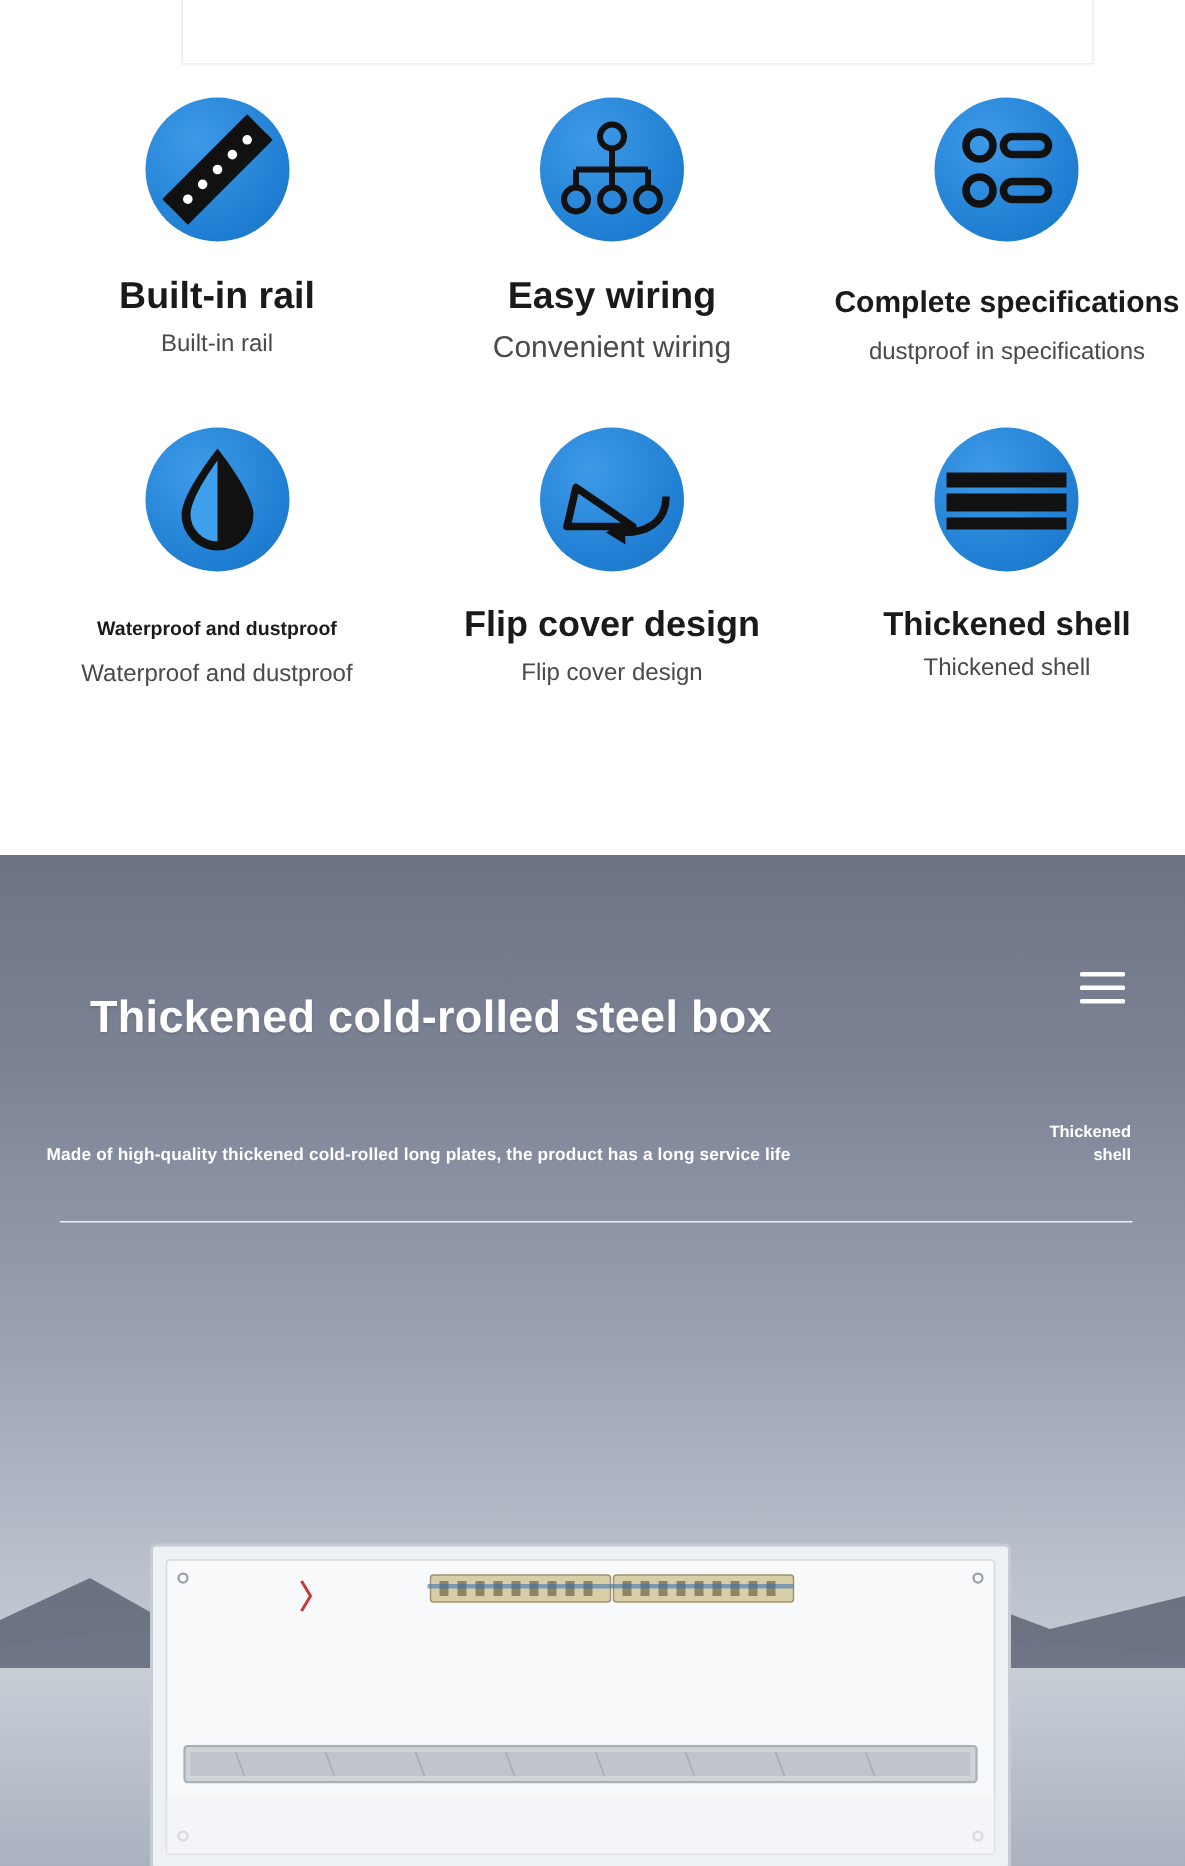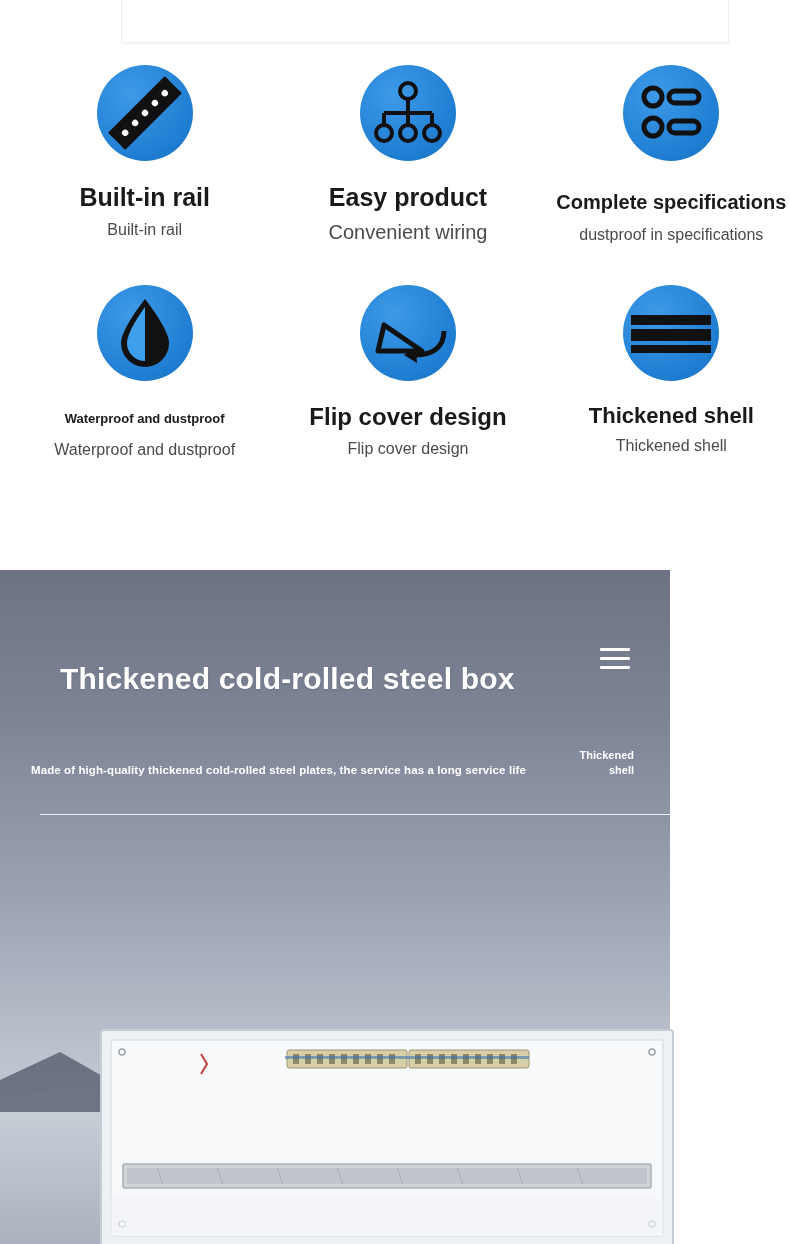--- a/index.html
+++ b/index.html
@@ -93,21 +93,21 @@
   .c3 .feature-title { font-size: 13px; margin-top: 30px; line-height: 1.25; }
   .c3 .feature-sub   { font-size: 16px; margin-top: 14px; }
   .c4 .feature-title { font-size: 24px; }
   .c4 .feature-sub   { font-size: 16px; }
   .c5 .feature-title { font-size: 22px; }
   .c5 .feature-sub   { font-size: 16px; }
 
   
   .hero {
     position: relative;
-    width: 670px;
+    width: 790px;
     height: 674px;
     overflow: hidden;
     background: linear-gradient(180deg, #6d7385 0%, #7d8496 22%, #9aa2b2 48%, #b9c0cb 70%, #cdd3db 86%, #d8dde3 100%);
   }
 
   .hero-mountains {
     position: absolute;
     left: 0;
     bottom: 130px;
     width: 790px;
@@ -233,21 +233,21 @@
             <line x1="24" y1="48" x2="72" y2="48"></line>
             <line x1="24" y1="48" x2="24" y2="60"></line>
             <line x1="48" y1="48" x2="48" y2="60"></line>
             <line x1="72" y1="48" x2="72" y2="60"></line>
             <circle cx="24" cy="68" r="8"></circle>
             <circle cx="48" cy="68" r="8"></circle>
             <circle cx="72" cy="68" r="8"></circle>
           </g>
         </svg>
       </div>
-      <div class="feature-title">Easy product</div>
+      <div class="feature-title">Easy wiring</div>
       <div class="feature-sub">Convenient wiring</div>
     </div>
 
     <div class="feature-cell c2">
       <div class="icon-wrap">
         <div class="circle"></div>
         <svg width="96" height="96" viewBox="0 0 96 96" style="position:absolute;left:0;top:0;">
           <g fill="none" stroke="#111111" stroke-width="5">
             <circle cx="30" cy="32" r="9"></circle>
             <circle cx="30" cy="62" r="9"></circle>
@@ -305,21 +305,21 @@
 
   <svg class="hero-mountains" viewBox="0 0 790 120" preserveAspectRatio="none">
     <path d="M0 120 L0 86 L60 58 L120 92 L190 64 L250 100 L320 80 L400 104 L470 76 L540 96 L620 62 L700 92 L790 70 L790 120 Z" fill="#5d6474" opacity="0.85"></path>
     <path d="M0 120 L0 104 L80 92 L170 110 L260 96 L360 112 L470 98 L580 112 L690 100 L790 110 L790 120 Z" fill="#6e7687" opacity="0.8"></path>
   </svg>
 
   <div class="hero-water"></div>
 
   <div class="hero-title">Thickened cold-rolled steel box</div>
 
-  <div class="hero-desc">Made of high-quality thickened cold-rolled steel plates, the service has a long service life</div>
+  <div class="hero-desc">Made of high-quality thickened cold-rolled long plates, the product has a long service life</div>
 
   <div class="hero-rule"></div>
 
   <div class="hero-menu">
     <span></span>
     <span></span>
     <span></span>
   </div>
 
   <div class="hero-tag">Thickened shell</div>

